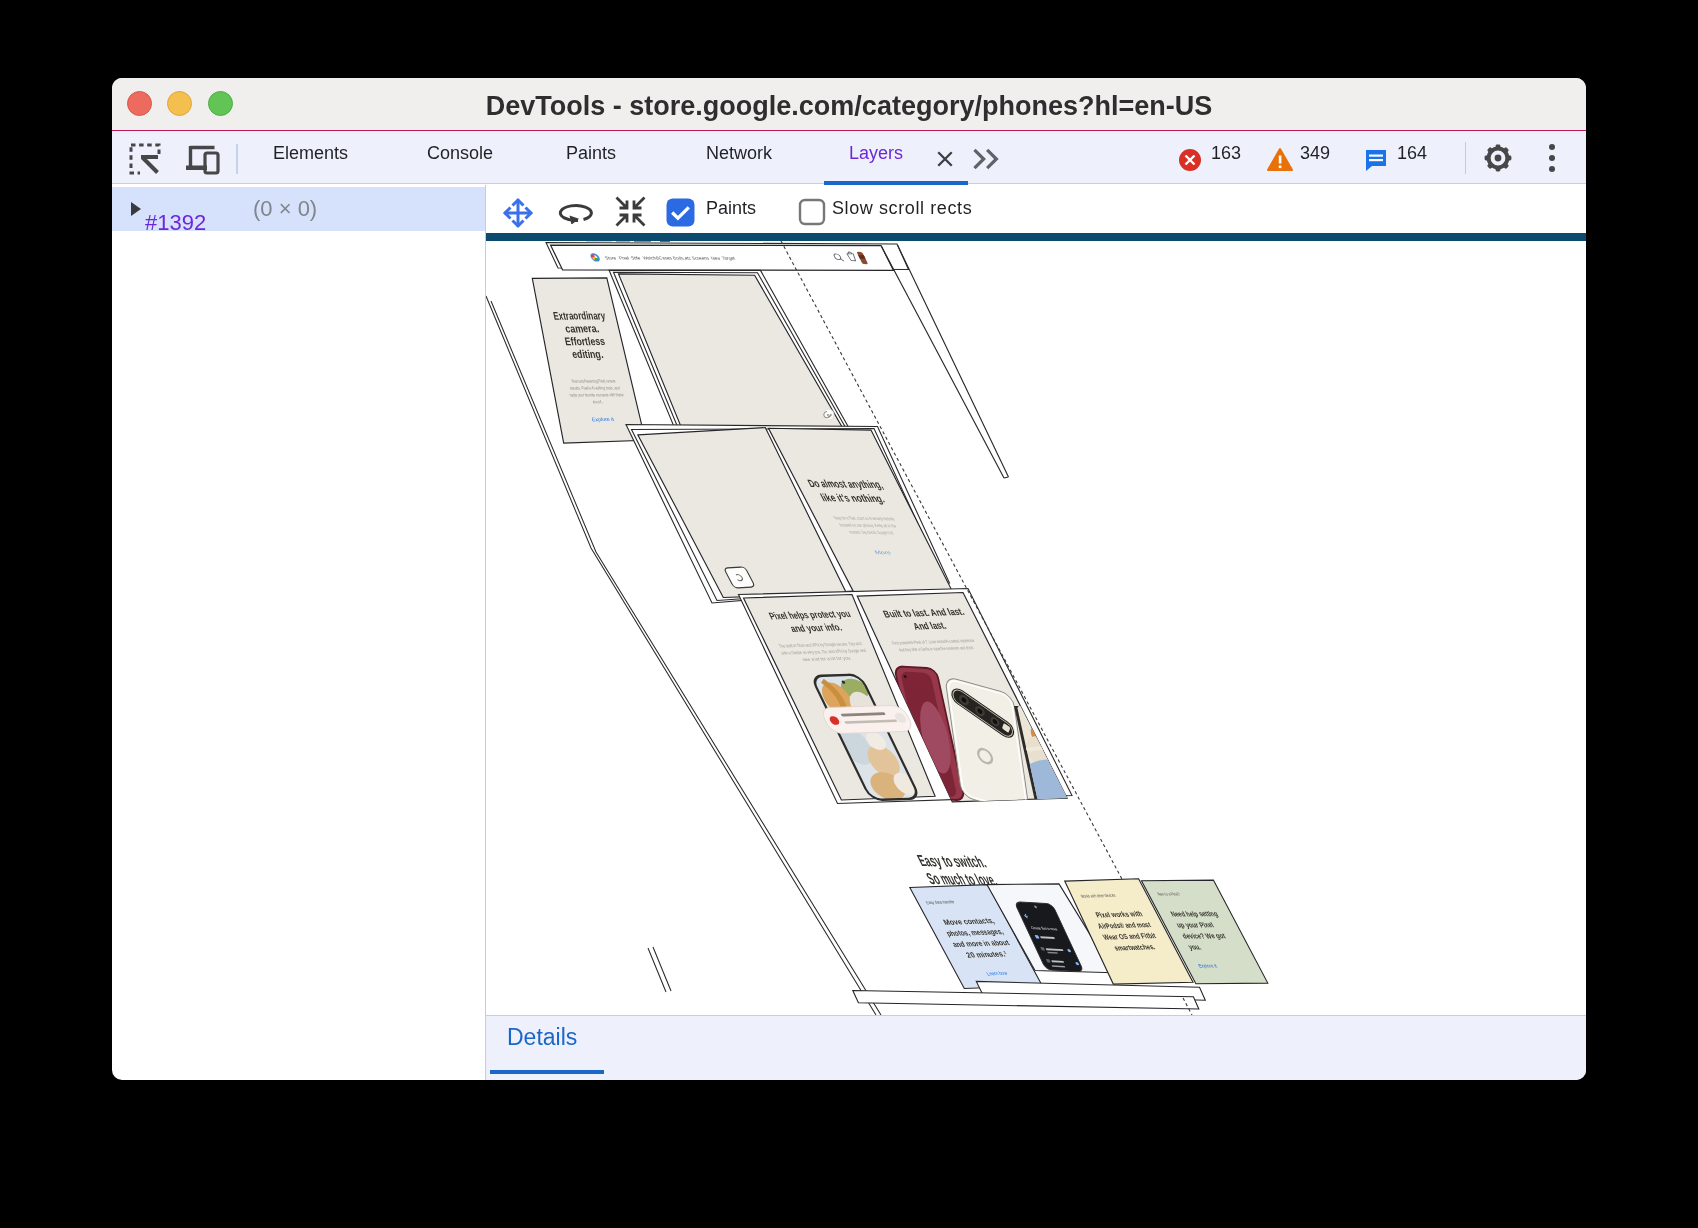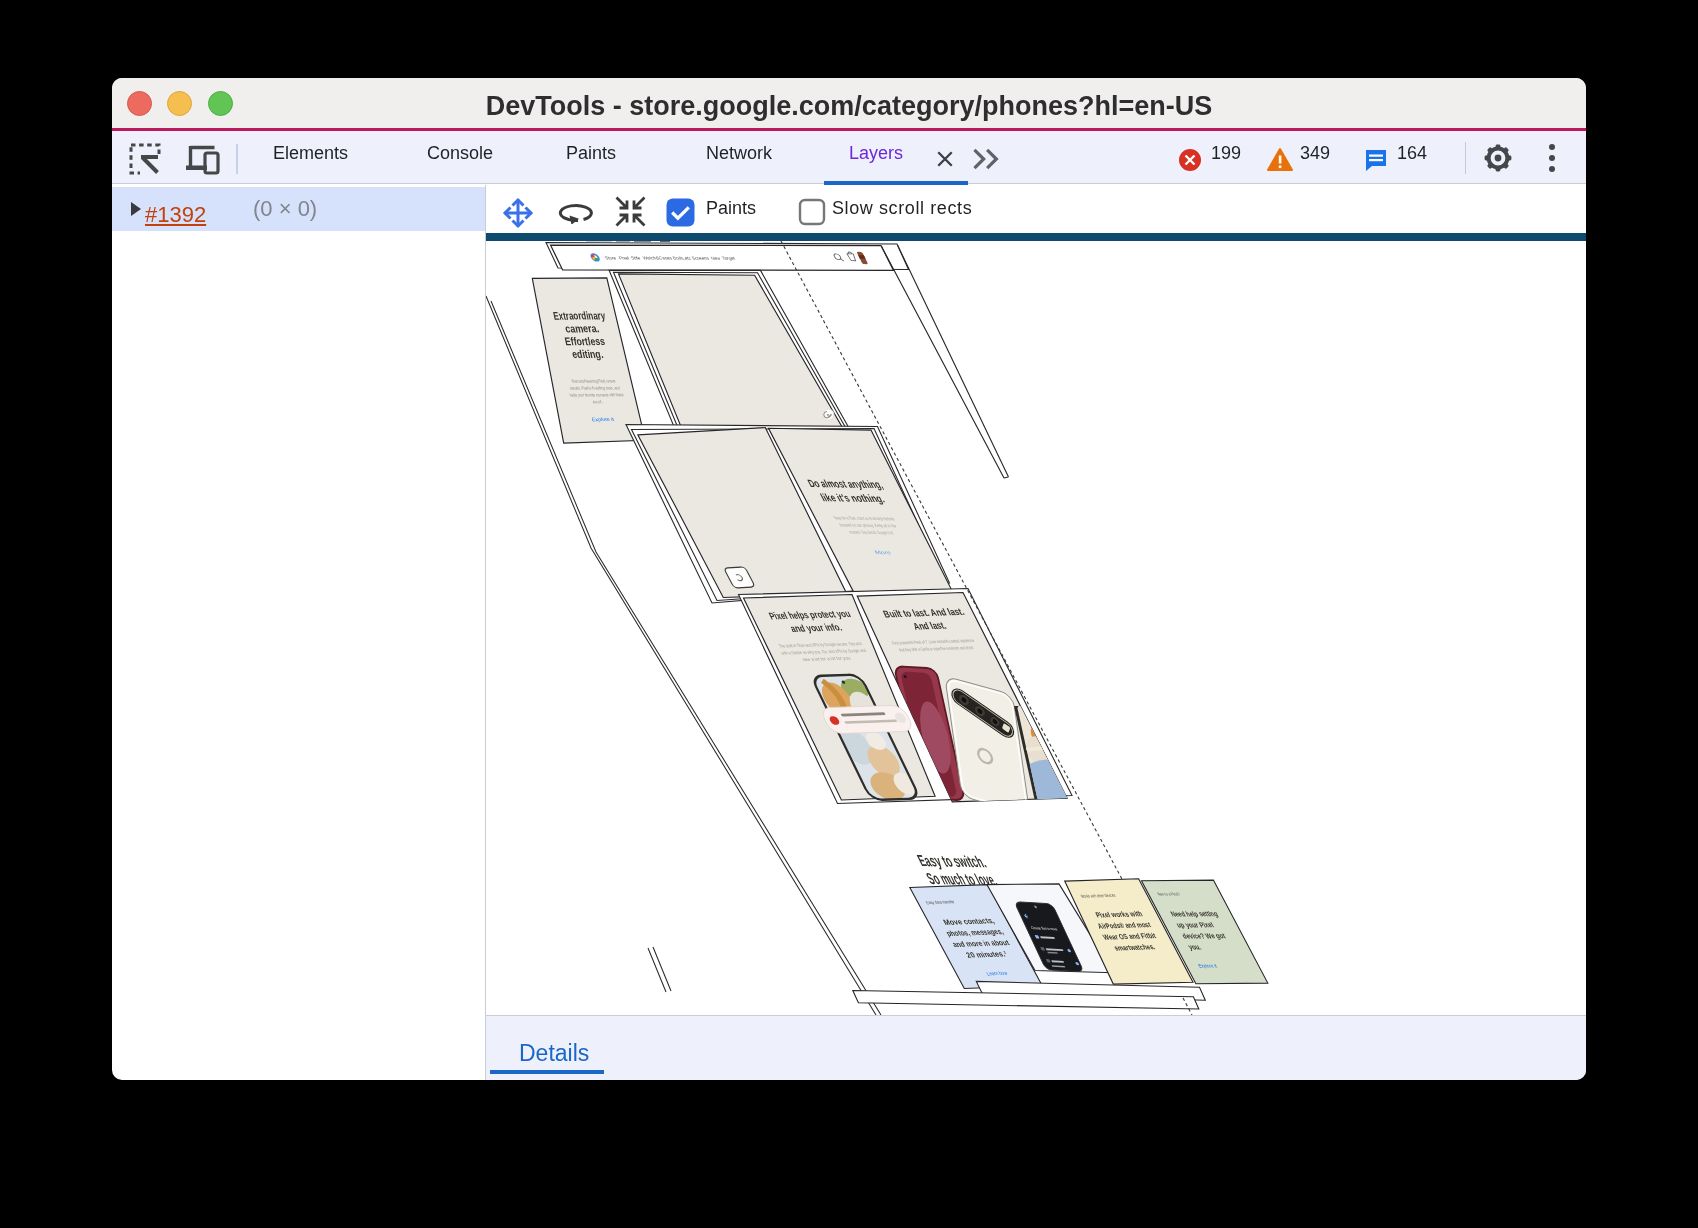--- a/index.html
+++ b/index.html
@@ -2,35 +2,35 @@
 <html><head>
 <meta charset="utf-8">
 <style>
 * { margin:0; padding:0; box-sizing:border-box; }
 html,body { background:#000; width:1698px; height:1228px; overflow:hidden;
   font-family:"Liberation Sans", sans-serif; }
 #stage { position:absolute; left:0; top:0; width:1698px; height:1228px; background:#000; }
 #win { position:absolute; left:112px; top:78px; width:1474px; height:1002px;
   background:#fff; border-radius:10px; overflow:hidden; }
 #titlebar { position:absolute; left:0; top:0; width:100%; height:53px; background:#f0efed;
-  border-bottom:3px solid #be185d; }
+  border-bottom:1px solid #be185d; }
 .tl { position:absolute; top:92px; width:25px; height:25px; border-radius:50%; }
 #title { position:absolute; left:0; top:13px; width:100%; text-align:center;
   font-size:27px; font-weight:bold; color:#2e2e30; letter-spacing:0; }
 #toolbar { position:absolute; left:0; top:53px; width:100%; height:53px; background:#eef1fb;
   border-bottom:1px solid #c9cdd6; }
 .tab { position:absolute; top:12px; font-size:18px; color:#1f2125; }
 #sidebar-row { position:absolute; left:0; top:109px; width:373px; height:44px; background:#d6e1fb; }
 #sidebar-border { position:absolute; left:373px; top:107px; width:1px; height:895px; background:#c9cdd6; z-index:30; }
 #layers-toolbar { position:absolute; left:374px; top:107px; width:1100px; height:56px;
   background:#fff; border-bottom:8px solid #0c4a6e; }
 #view3d { position:absolute; left:373px; top:163px; width:1101px; height:774px; background:#fff; }
 #details { position:absolute; left:374px; top:937px; width:1100px; height:65px; background:#eef1fb;
   border-top:1px solid #c9cdd6; }
-#details span { position:absolute; left:21px; top:24px; font-size:23px; color:#1a66c9;margin-left:12px; }
+#details span { position:absolute; left:21px; top:8px; font-size:23px; color:#1a66c9; }
 #details .ul { position:absolute; left:4px; top:54px; width:114px; height:4px; background:#1a66c9; }
 .ic { position:absolute; }
 </style>
 </head>
 <body>
 <div id="stage">
 <div id="win">
   <div id="titlebar">
     <div class="tl" style="left:15px;top:13px;background:#ed6a5e;border:1px solid #d7584c;"></div>
     <div class="tl" style="left:55px;top:13px;background:#f5bf4f;border:1px solid #dfa63a;"></div>
@@ -58,21 +58,21 @@
       <path d="M2 2 L14 14 M14 2 L2 14" stroke="#3c4043" stroke-width="2.1"></path>
     </svg>
     <svg class="ic" style="left:859px;top:15px" width="30" height="26" viewBox="0 0 26 20">
       <path d="M3 2 L11 10 L3 18 M14 2 L22 10 L14 18" fill="none" stroke="#5f6368" stroke-width="2.8"></path>
     </svg>
     <div class="ic" style="left:712px;top:50px;width:144px;height:4px;background:#1a66c9"></div>
     <svg class="ic" style="left:1066px;top:17px" width="24" height="24" viewBox="0 0 24 24">
       <circle cx="12" cy="12" r="11" fill="#d93025"></circle>
       <path d="M7.5 7.5 L16.5 16.5 M16.5 7.5 L7.5 16.5" stroke="#fff" stroke-width="2.4"></path>
     </svg>
-    <div class="tab" style="left:1099px">199</div>
+    <div class="tab" style="left:1099px">163</div>
     <svg class="ic" style="left:1155px;top:16px" width="26" height="26" viewBox="0 0 26 26">
       <path d="M13 2 L25 23 H1 Z" fill="#e8710a" stroke="#e8710a" stroke-width="2" stroke-linejoin="round"></path>
       <rect x="11.8" y="8.5" width="2.6" height="8" fill="#fff"></rect>
       <rect x="11.8" y="18.5" width="2.6" height="2.6" fill="#fff"></rect>
     </svg>
     <div class="tab" style="left:1188px">349</div>
     <svg class="ic" style="left:1252px;top:17px" width="24" height="24" viewBox="0 0 24 24">
       <path d="M2 2 h20 v16 h-14 l-6 5 Z" fill="#1a73e8"></path>
       <rect x="5" y="6.5" width="14" height="2.2" fill="#fff"></rect>
       <rect x="5" y="11" width="14" height="2.2" fill="#fff"></rect>
@@ -111,21 +111,21 @@
     <svg class="ic" style="left:1434px;top:11px" width="12" height="32" viewBox="0 0 12 32">
       <circle cx="6" cy="5" r="3" fill="#454748"></circle>
       <circle cx="6" cy="16" r="3" fill="#454748"></circle>
       <circle cx="6" cy="27" r="3" fill="#454748"></circle>
     </svg>
   </div>
   <div id="sidebar-row">
     <svg class="ic" style="left:17px;top:14px" width="14" height="16" viewBox="0 0 14 16">
       <path d="M2 1 L12 8 L2 15 Z" fill="#383a3e"></path>
     </svg>
-    <span style="position:absolute;left:33px;top:15px;font-size:22px;color:#c2410c;text-decoration:underline;">#1392</span>
+    <span style="position:absolute;left:33px;top:23px;font-size:22px;color:#6d28d9;">#1392</span>
         <span style="position:absolute;left:97px;top:9px;font-size:22px;color:#80868b;margin-left:44px;">(0 × 0)</span>
   </div>
   <div id="sidebar-border"></div>
   <div id="layers-toolbar">
     <svg class="ic" style="left:16px;top:12px" width="32" height="32" viewBox="0 0 32 32">
       <g stroke="#3b71e8" stroke-width="3" fill="none">
         <path d="M16 2.5 v27 M2.5 16 h27"></path>
         <path d="M10.5 8.5 L16 3 L21.5 8.5 M10.5 23.5 L16 29 L21.5 23.5 M8.5 10.5 L3 16 L8.5 21.5 M23.5 10.5 L29 16 L23.5 21.5"></path>
       </g>
     </svg>

